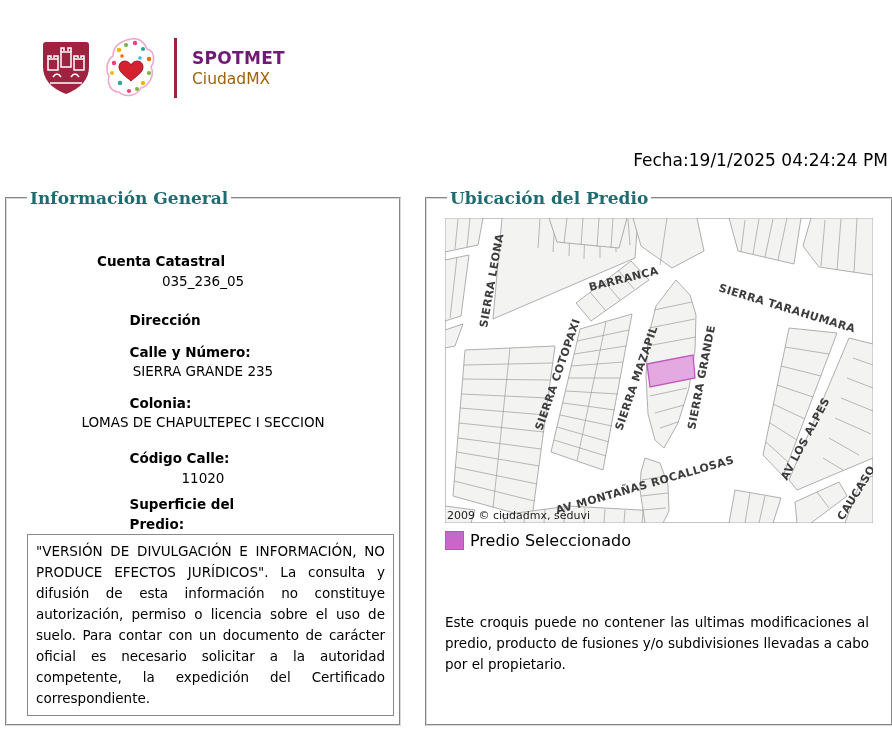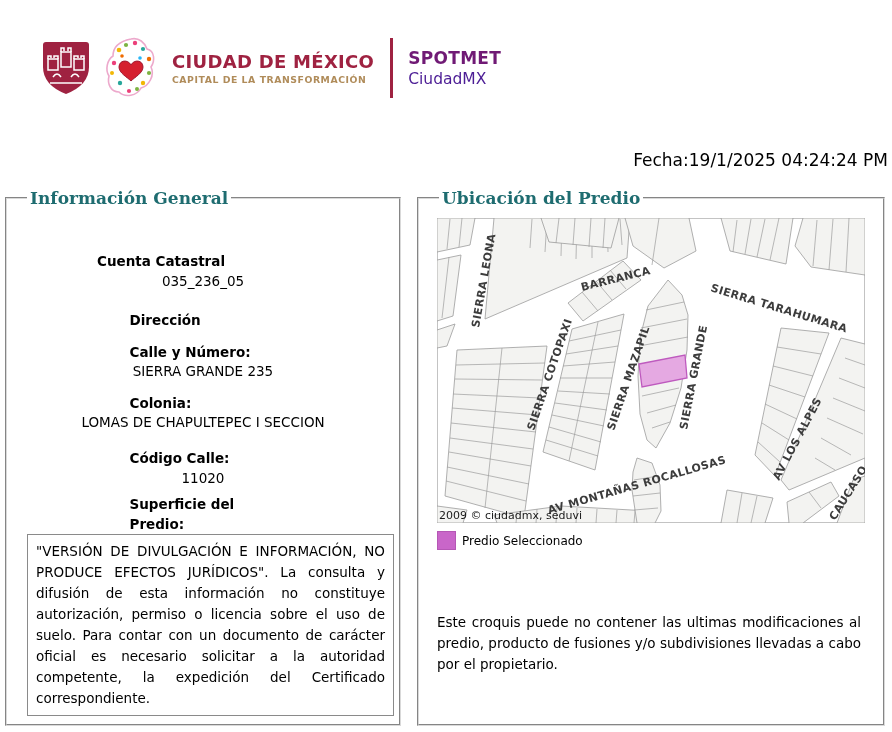--- a/index.html
+++ b/index.html
@@ -7,27 +7,27 @@
   .page{position:relative;width:892px;height:732px;background:#fff;overflow:hidden;}
 
   
   .header{position:absolute;top:36px;left:40px;display:flex;align-items:center;}
   .logo{display:block;}
   .brand-text{margin-left:14px;}
   .brand-title{font-size:18px;font-weight:bold;color:#9F2241;letter-spacing:.3px;}
   .brand-subtitle{font-size:9.3px;font-weight:bold;color:#B08C5A;letter-spacing:.55px;margin-top:2px;}
   .v-divider{width:3px;height:60px;background:#9F2241;margin:0 15px 0 16px;}
   .app-name{font-size:17px;font-weight:bold;color:#701a75;letter-spacing:.3px;}
-  .app-subname{font-size:15.5px;color:#4c1d95;margin-top:2px;}
+  .app-subname{font-size:15.5px;color:#a16207;margin-top:2px;}
 
   
   .date-row{position:absolute;top:150px;right:4px;font-size:17px;color:#000;}
 
   
-  .columns{position:absolute;top:188px;left:5px;display:flex;gap:16px;}
+  .columns{position:absolute;top:188px;left:5px;display:flex;gap:24px;}
   fieldset.panel{border:2px groove #d9d9d9;margin:0;padding:4px 18px 8px 18px;box-sizing:border-box;position:relative;background:#fff;}
   fieldset.panel legend{font-family:"DejaVu Serif","Liberation Serif",serif;font-weight:bold;font-size:17px;color:#1E6C70;padding:0 3px;margin-left:2px;}
   .panel-left{width:396px;height:538px;}
   .panel-right{width:461px;height:538px;}
 
   
   .info-rows{margin-top:40px;font-size:13.5px;}
   .row{display:flex;align-items:center;margin-bottom:11px;flex-direction:column;}
   .row .lbl{font-weight:bold;width:147px;flex-shrink:0;line-height:1.45;}
   .row .val{line-height:1.45;}
@@ -36,21 +36,21 @@
   .row-direccion{margin-bottom:12px;}
   .row-calle{margin-bottom:12px;}
   .row-colonia{margin-bottom:16px;}
   .row-cp{margin-bottom:7px;}
 
   .disclaimer{position:absolute;left:20px;bottom:8px;width:349px;border:1px solid #8a8a8a;padding:6px 8px;font-size:13.5px;line-height:21px;text-align:justify;background:#fff;}
 
   
   .map-wrap{margin-top:6px;}
   .map-svg{display:block;background:#fff;}
-  .map-legend{display:flex;align-items:center;margin-top:8px;font-size:12px;}
+  .map-legend{display:flex;align-items:center;margin-top:8px;font-size:16px;}
   .swatch{width:17px;height:17px;background:#C966C9;border:1px solid #b557b5;margin-right:6px;flex-shrink:0;}
   .map-note{margin:62px 0 0 0;font-size:13.5px;line-height:21px;text-align:justify;width:424px;}
 
   .st{font-family:"DejaVu Sans","Liberation Sans",sans-serif;font-size:11px;font-weight:bold;fill:#3c3c3c;letter-spacing:.4px;}
   .attr{font-family:"DejaVu Sans","Liberation Sans",sans-serif;font-size:11px;fill:#1a1a1a;}
   .p{fill:#f3f3f1;stroke:#9c9c9c;stroke-width:.8;stroke-linejoin:round;}
   .l{stroke:#9c9c9c;stroke-width:.7;fill:none;}
 </style>
 </head>
 <body>
@@ -84,24 +84,20 @@
         <circle cx="45" cy="37" r="2.1" fill="#7CB342"></circle>
           <circle cx="39" cy="47" r="2.2" fill="#F2B705"></circle>
         <circle cx="16" cy="47" r="2.2" fill="#26A69A"></circle>
           <circle cx="25" cy="55" r="2.1" fill="#EC407A"></circle>
         <circle cx="33" cy="53" r="2" fill="#7CB342"></circle>
           <circle cx="8" cy="37" r="2" fill="#F2B705"></circle>
         <circle cx="36" cy="22" r="1.8" fill="#29B6F6"></circle>
           <circle cx="18" cy="20" r="1.8" fill="#EF6C00"></circle>
       </g>
     </svg>
-    <div class="brand-text">
-      <div class="brand-title">CIUDAD DE MÉXICO</div>
-      <div class="brand-subtitle">CAPITAL DE LA TRANSFORMACIÓN</div>
-    </div>
     <div class="v-divider"></div>
     <div class="app-text">
       <div class="app-name">SPOTMET</div>
       <div class="app-subname">CiudadMX</div>
     </div>
   </div>
 
   <div class="date-row">Fecha:19/1/2025 04:24:24 PM</div>
 
   <div class="columns">

